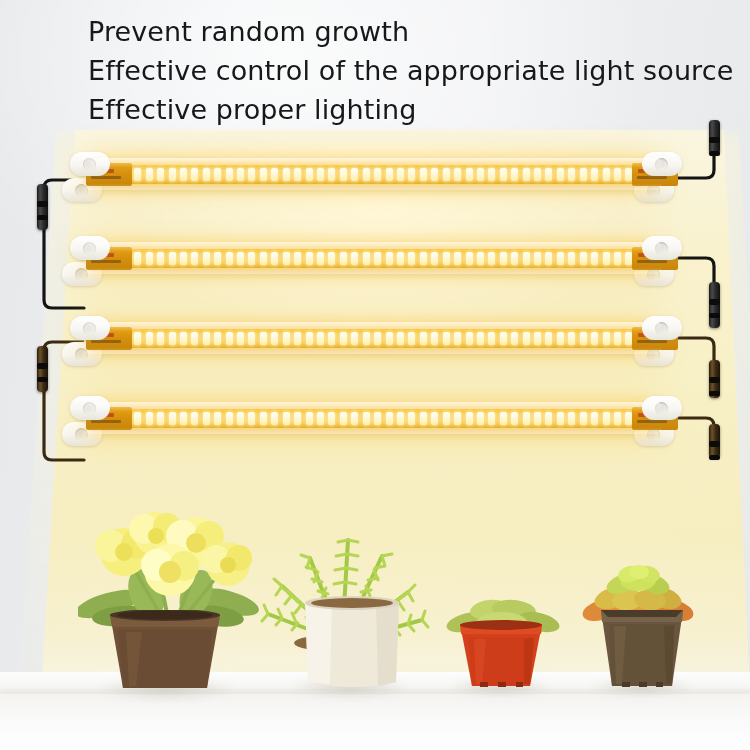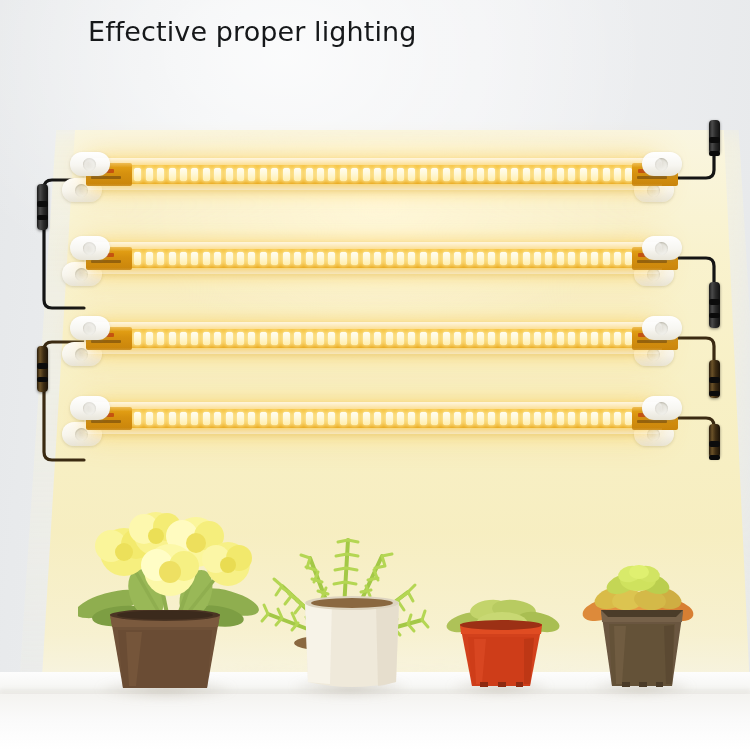--- a/index.html
+++ b/index.html
@@ -247,20 +247,22 @@
 <div id="stage">
 
   <div class="wall"></div>
   <div class="wall-sheen"></div>
 
   <div class="cone-soft"></div>
   <div class="cone"></div>
   <div class="cone-hot"></div>
 
   <div class="headlines">
+    <div class="headline">Prevent random growth</div>
+    <div class="headline">Effective control of the appropriate light source</div>
     <div class="headline">Effective proper lighting</div>
   </div>
 
   <div class="cable" style="left:22px; top:160px;">
     <svg width="80" height="200" viewBox="0 0 80 200">
       <path d="M62 20 L30 20 Q22 20 22 28 L22 140 Q22 148 30 148 L62 148" fill="none" stroke="#141414" stroke-width="3.2" stroke-linecap="round"></path>
     </svg>
   </div>
   <div class="connector" style="left:37px; top:184px;"></div>
 

